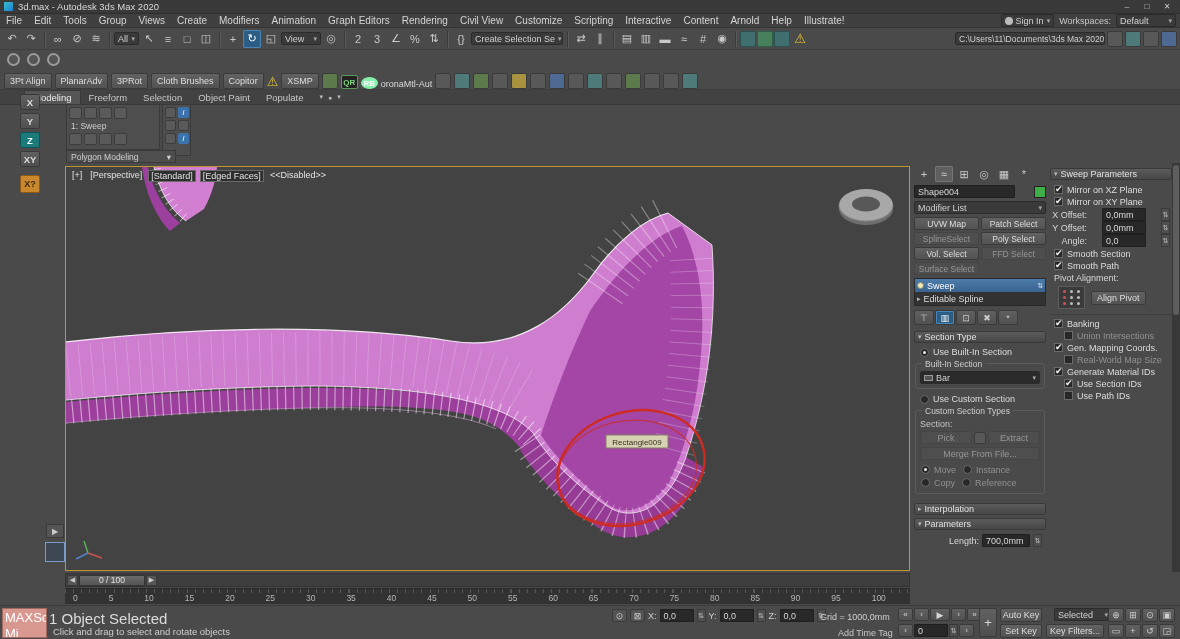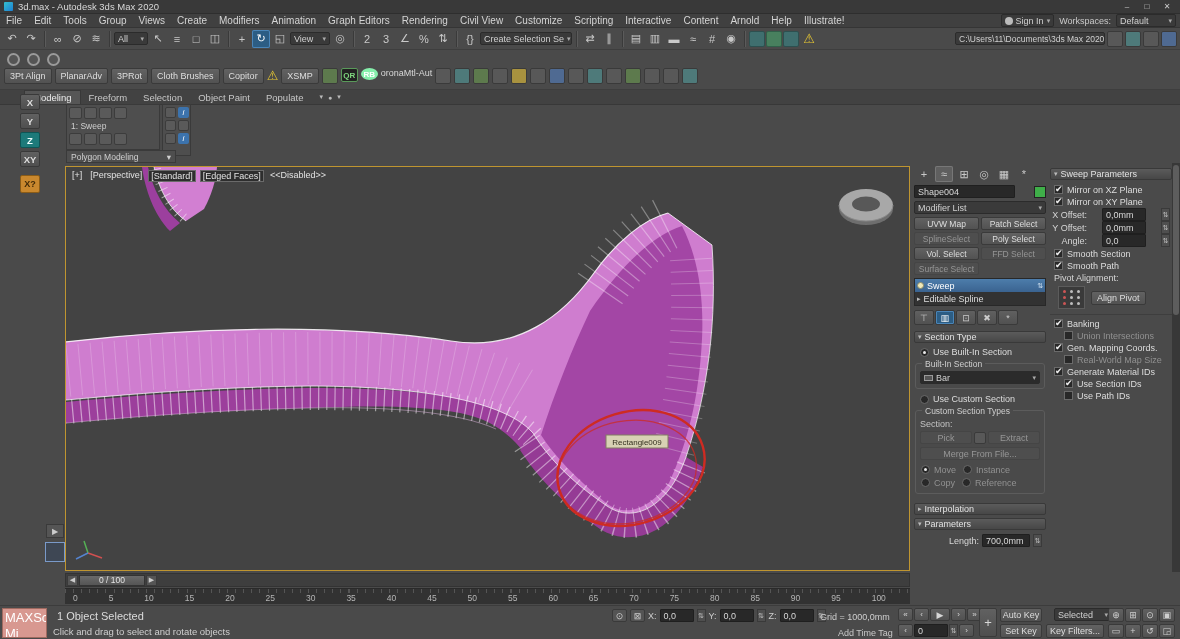--- a/index.html
+++ b/index.html
@@ -18,29 +18,29 @@
 .dd{display:flex;align-items:center;gap:3px;background:#3a3a3a;border:1px solid #2b2b2b;border-radius:2px;font-size:9px;color:#d0d0d0;padding:0 3px;height:13px;white-space:nowrap}
 .dd .dda{margin-left:auto;font-size:7px;color:#aaa}
 .dd.dark{background:#2b2b2b}
 .pico{width:8px;height:8px;border-radius:50%;background:#bbb;position:relative}
 .wslabel{font-size:9px;color:#c9c9c9}
 
 #tb1{position:absolute;left:0;top:28px;width:1180px;height:22px;background:#4a4a4a;display:flex;align-items:center;padding:0 3px;border-bottom:1px solid #3e3e3e;gap:1px}
 .ico{display:inline-flex;align-items:center;justify-content:center;width:18px;height:18px;font-size:11px;color:#c9c9c9;border-radius:2px;flex:none}
 .ico.on{background:#2c5d84;box-shadow:inset 0 0 0 1px #4a85b8;color:#fff}
 .sep{width:1px;height:16px;background:#3a3a3a;box-shadow:1px 0 0 #5b5b5b;margin:0 3px;flex:none}
-.w34{width:34px}.w40{width:40px}.w92{width:92px}.w150{width:150px}.w48{width:48px}.w60{width:60px}
+.w34{width:25px}.w40{width:40px}.w92{width:92px}.w150{width:150px}.w48{width:48px}.w60{width:60px}
 .ric{width:16px;height:16px;border-radius:2px;background:#3f6f6f;border:1px solid #2d5050;flex:none}
 .ric.g{background:#48805e;border-color:#31604a}
 .tbright{margin-left:auto;display:flex;align-items:center;gap:2px}
 .pic{width:16px;height:16px;border-radius:2px;background:#585858;border:1px solid #3a3a3a;flex:none}
 .pic.g{background:#5d7a4d}.pic.t{background:#4e7a7a}.pic.y{background:#a8923f}.pic.b{background:#4f6a92}.pic.tiny{width:12px;height:12px}
 #strip2{position:absolute;left:0;top:50px;height:18px;display:flex;gap:7px;padding-left:7px;align-items:center}
 .circ{width:13px;height:13px;border-radius:50%;border:2px solid #9a9a9a;background:#555}
-#tb2{position:absolute;left:0;top:68px;width:1180px;height:22px;display:flex;align-items:flex-start;gap:3px;padding:0 4px;border-bottom:1px solid #3e3e3e}
+#tb2{position:absolute;left:0;top:68px;width:1180px;height:22px;display:flex;align-items:flex-end;gap:3px;padding:0 4px;border-bottom:1px solid #3e3e3e}
 .btn{display:inline-flex;align-items:center;justify-content:center;background:linear-gradient(#626262,#525252);border:1px solid #3a3a3a;border-radius:2px;color:#dedede;font-size:9px;height:16px;padding:0 5px;white-space:nowrap;flex:none}
 .btn.dim{background:#4e4e4e;color:#969696;border-color:#454545}
 .warn{color:#e8c832;font-size:13px;flex:none}
 .badge{height:14px;min-width:17px;display:inline-flex;align-items:center;justify-content:center;font-size:8px;font-weight:bold;border-radius:2px;flex:none}
 .badge.qr{background:#222;color:#7fd77f;border:1px solid #5a9a5a}
 .badge.rb{background:#0369a1;color:#fff;border:6px solid #86efac}
 .clabel{font-size:9px;color:#d8d8d8;white-space:nowrap}
 
 #rtabs{position:absolute;left:0;top:90px;width:1180px;height:15px;background:#424242;display:flex;align-items:flex-end;padding-left:24px;font-size:9.5px;border-bottom:1px solid #383838}
 #rtabs .tab{padding:1px 8px;height:14px;display:flex;align-items:center;color:#c8c8c8;white-space:nowrap}
@@ -125,21 +125,21 @@
 .pr .field{width:44px}
 .pl2{font-size:9px;color:#d6d6d6;padding-left:4px;margin-top:2px}
 .pivrow{display:flex;gap:6px;align-items:center;padding:3px 0 2px 8px}
 .pgrid{width:27px;height:23px;background:#3a3a3a;border:1px solid #5c5c5c;display:grid;grid-template-columns:repeat(3,1fr);place-items:center;padding:2px}
 .pgrid i{width:3px;height:3px;border-radius:50%;background:#bdbdbd}
 .pgrid i:nth-child(3n+1){background:#cc5555}
 .hr{height:1px;background:#3e3e3e;margin:3px 0}
 
 #sbar{position:absolute;left:0;top:605px;width:1180px;height:34px;background:#4a4a4a;border-top:1px solid #3c3c3c}
 .msbox{position:absolute;left:2px;top:2px;width:45px;height:30px;background:#d89890;color:#fff;font-size:13px;line-height:1.25;padding:1px 2px;overflow:hidden;border:1px solid #a06a60}
-.selstat{position:absolute;left:57px;top:4px;font-size:11px;color:#dcdcdc}
+.selstat{position:absolute;left:49px;top:4px;font-size:15px;color:#dcdcdc}
 .prompt{position:absolute;left:53px;top:20px;font-size:9.5px;color:#cfcfcf}
 .coords{position:absolute;left:612px;top:3px;display:flex;align-items:center;gap:3px}
 .sbi{width:15px;height:13px;display:inline-flex;align-items:center;justify-content:center;background:#545454;border:1px solid #3a3a3a;border-radius:2px;font-size:9px;color:#c9c9c9;flex:none}
 .clbl{font-size:9px;color:#cfcfcf}
 .cfield{width:34px}
 .gridlbl{position:absolute;left:820px;top:6px;font-size:9px;color:#cfcfcf;white-space:nowrap}
 .addtag{position:absolute;left:838px;top:22px;font-size:9px;color:#c9c9c9}
 .pbrow{position:absolute;left:898px;top:2px;display:flex;gap:1px}
 .pb{width:15px;height:13px;display:inline-flex;align-items:center;justify-content:center;background:linear-gradient(#616161,#515151);border:1px solid #3a3a3a;border-radius:2px;font-size:8px;color:#d6d6d6}
 .pb.play{width:20px;font-size:9px}

